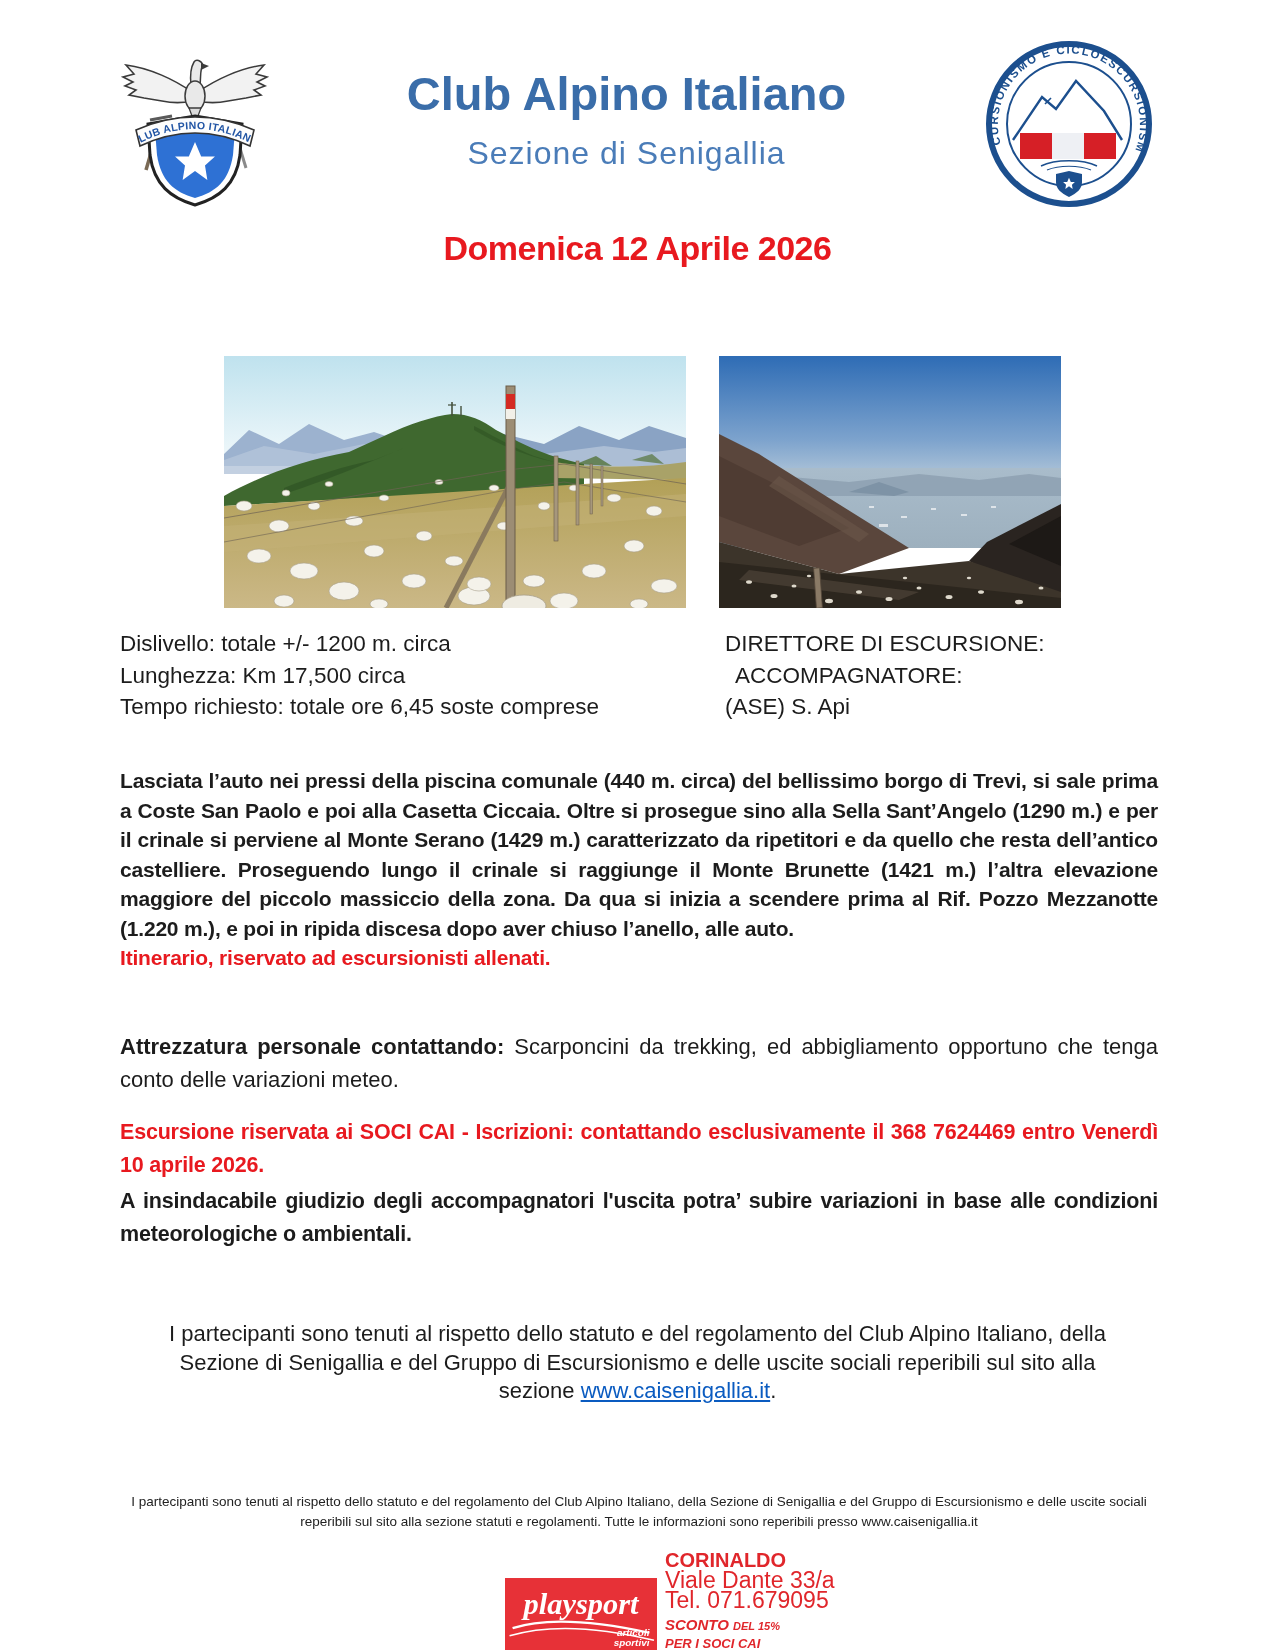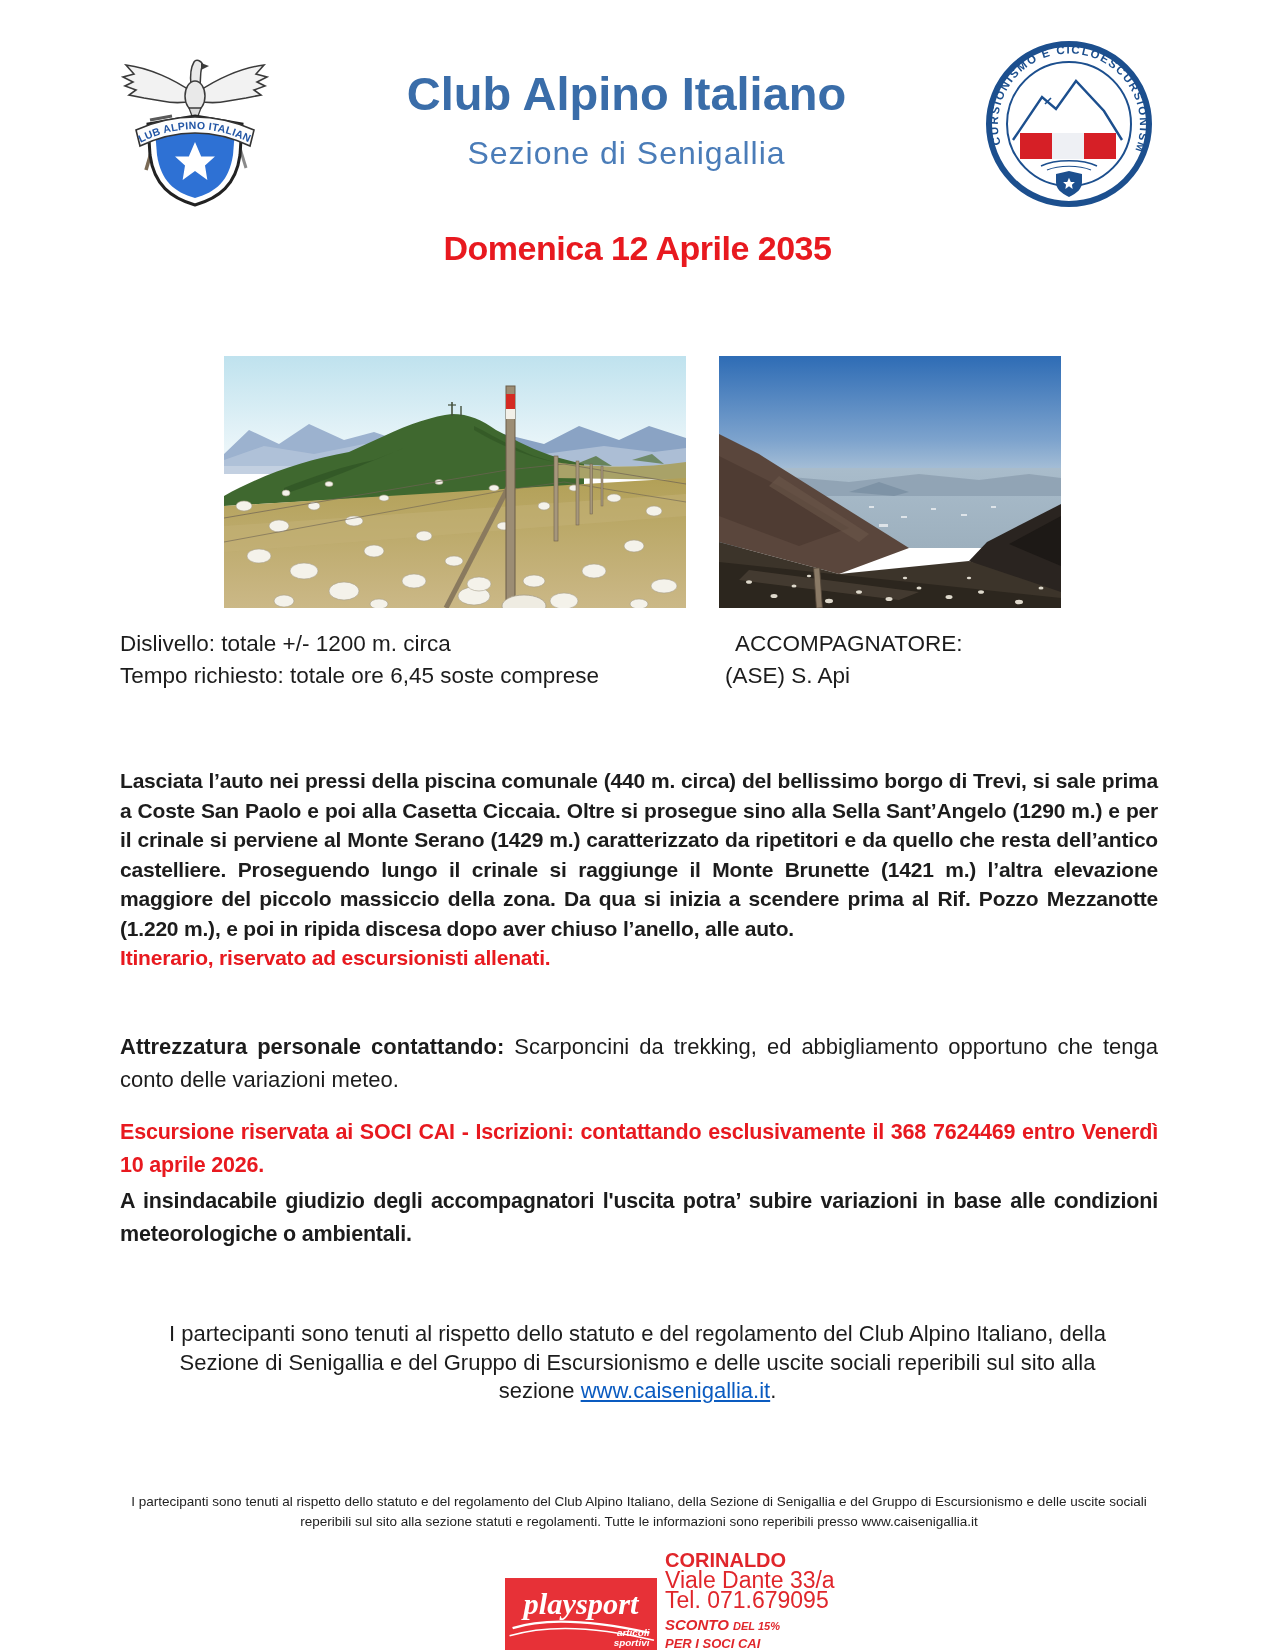--- a/index.html
+++ b/index.html
@@ -105,21 +105,21 @@
       <rect x="101" y="95" width="32" height="26" fill="#d61f26"></rect>
 
       <path d="M58,128 C72,121 100,121 114,128" fill="none" stroke="#1c4f8e" stroke-width="1.4"></path>
       <path d="M64,132 C76,127 96,127 108,132" fill="none" stroke="#1c4f8e" stroke-width="1.1"></path>
       <path d="M86,133 l13,3 v8 c0,7 -5,11 -13,15 c-8,-4 -13,-8 -13,-15 v-8 Z" fill="#1c4f8e"></path>
       <polygon transform="translate(86,146) scale(0.62)" points="0,-10 2.94,-3.09 9.51,-3.09 4.76,1.18 5.88,8.09 0,3.82 -5.88,8.09 -4.76,1.18 -9.51,-3.09 -2.94,-3.09" fill="#ffffff"></polygon>
     </svg>
   </div>
 
   <div class="title-block">
-    <div>Domenica 12 Aprile 2035</div>
+    <div>Domenica 12 Aprile 2026</div>
   </div>
 
   <div class="photo photo-left">
     <svg viewBox="0 0 462 252" preserveAspectRatio="none">
       <defs>
         <linearGradient id="skyL" x1="0" y1="0" x2="0" y2="1">
           <stop offset="0" stop-color="#bfe2ee"></stop>
             <stop offset="1" stop-color="#eef7fa"></stop>
         </linearGradient>
         <linearGradient id="grassL" x1="0" y1="0" x2="0" y2="1">
@@ -257,23 +257,25 @@
           <ellipse cx="250" cy="222" rx="2.2" ry="1.3"></ellipse>
       </g>
 
       <rect x="96" y="212" width="6" height="40" fill="#8a7a66" stroke="#55483a" stroke-width="0.8" transform="rotate(-4 99 232)"></rect>
     </svg>
   </div>
 
   <div class="details">
     <div class="details-left">
       <div>Dislivello: totale +/- 1200 m. circa</div>
+      <div>Lunghezza: Km 17,500 circa</div>
       <div>Tempo richiesto: totale ore 6,45 soste comprese</div>
     </div>
     <div class="details-right">
+      <div>DIRETTORE DI ESCURSIONE:</div>
       <div style="padding-left:10px;">ACCOMPAGNATORE:</div>
       <div>(ASE) S. Api</div>
     </div>
   </div>
 
   <div class="desc">
     <span>Lasciata l’auto nei pressi della piscina comunale (440 m. circa) del bellissimo borgo di Trevi, si sale prima a Coste San Paolo e poi alla Casetta Ciccaia. Oltre si prosegue sino alla Sella Sant’Angelo (1290 m.) e per il crinale si perviene al Monte Serano (1429 m.) caratterizzato da ripetitori e da quello che resta dell’antico castelliere. Proseguendo lungo il crinale si raggiunge il Monte Brunette (1421 m.) l’altra elevazione maggiore del piccolo massiccio della zona. Da qua si inizia a scendere prima al Rif. Pozzo Mezzanotte (1.220 m.), e poi in ripida discesa dopo aver chiuso l’anello, alle auto.</span>
     <div class="warning">Itinerario, riservato ad escursionisti allenati.</div>
   </div>
 

